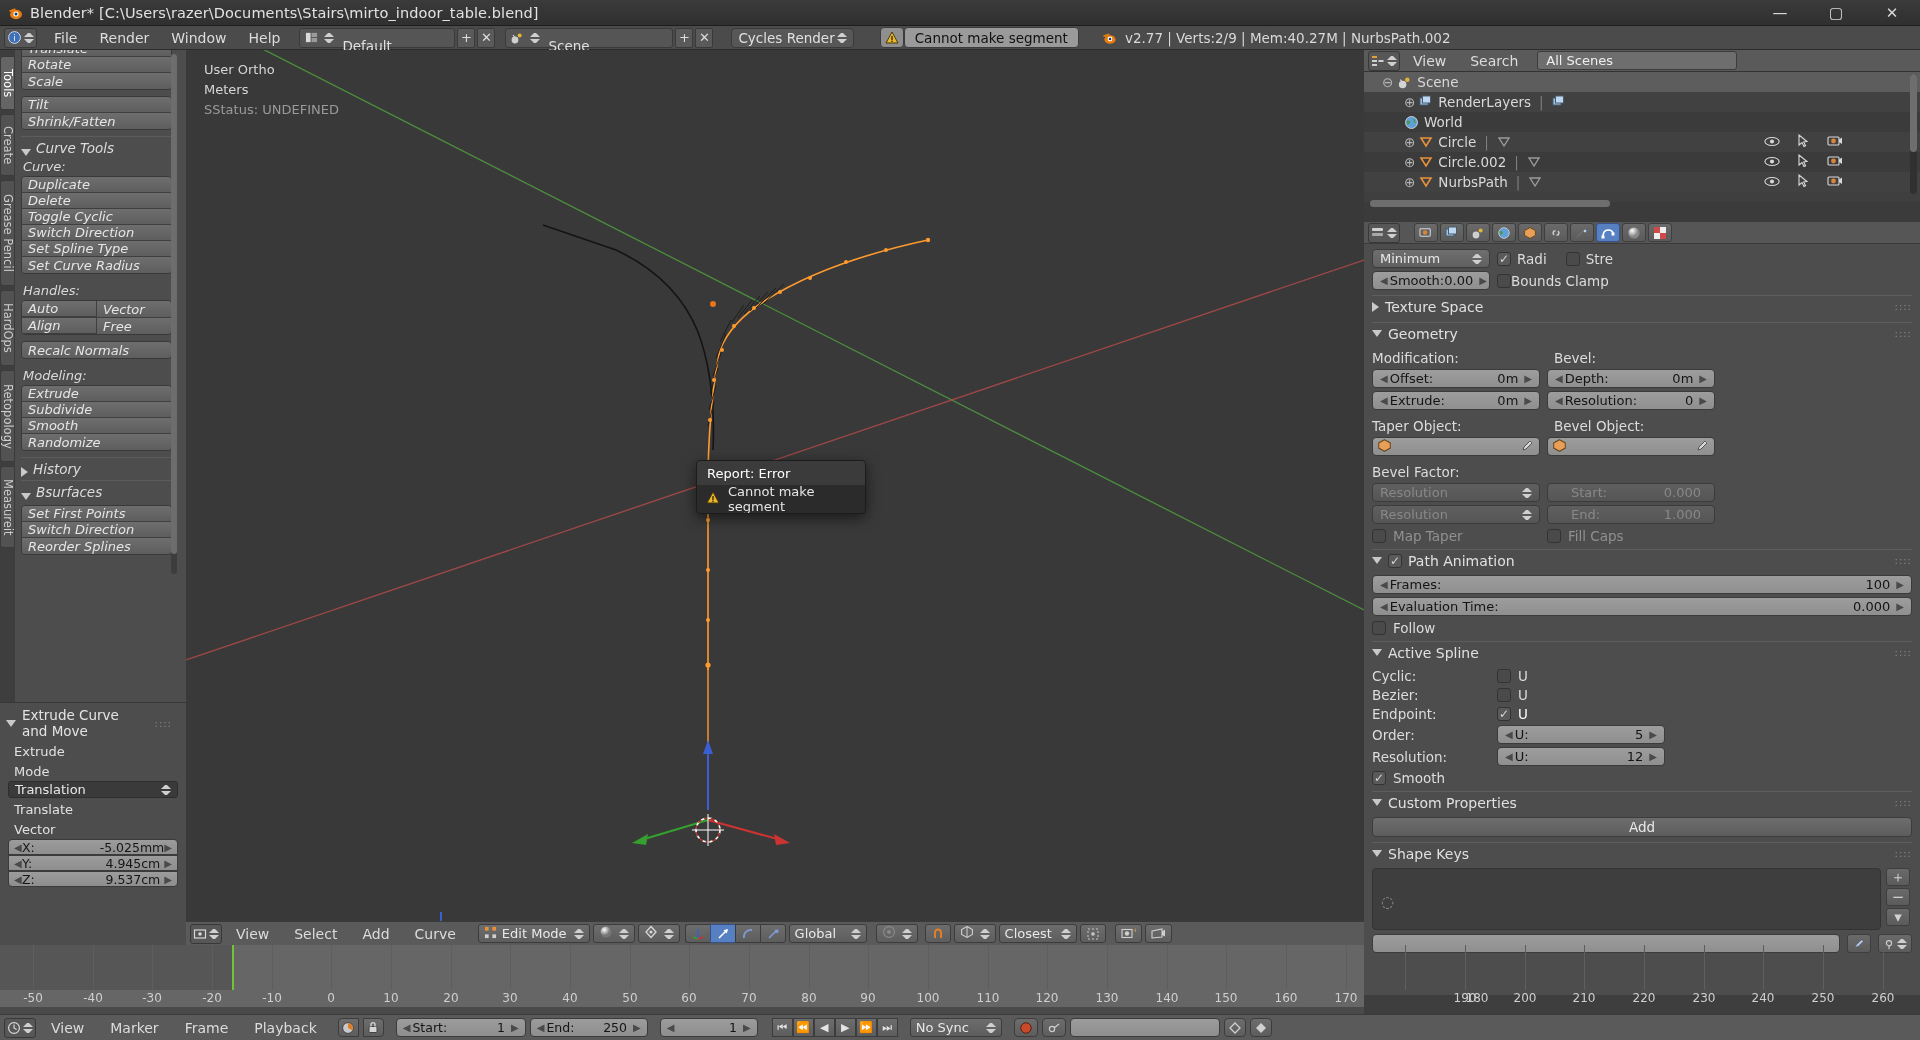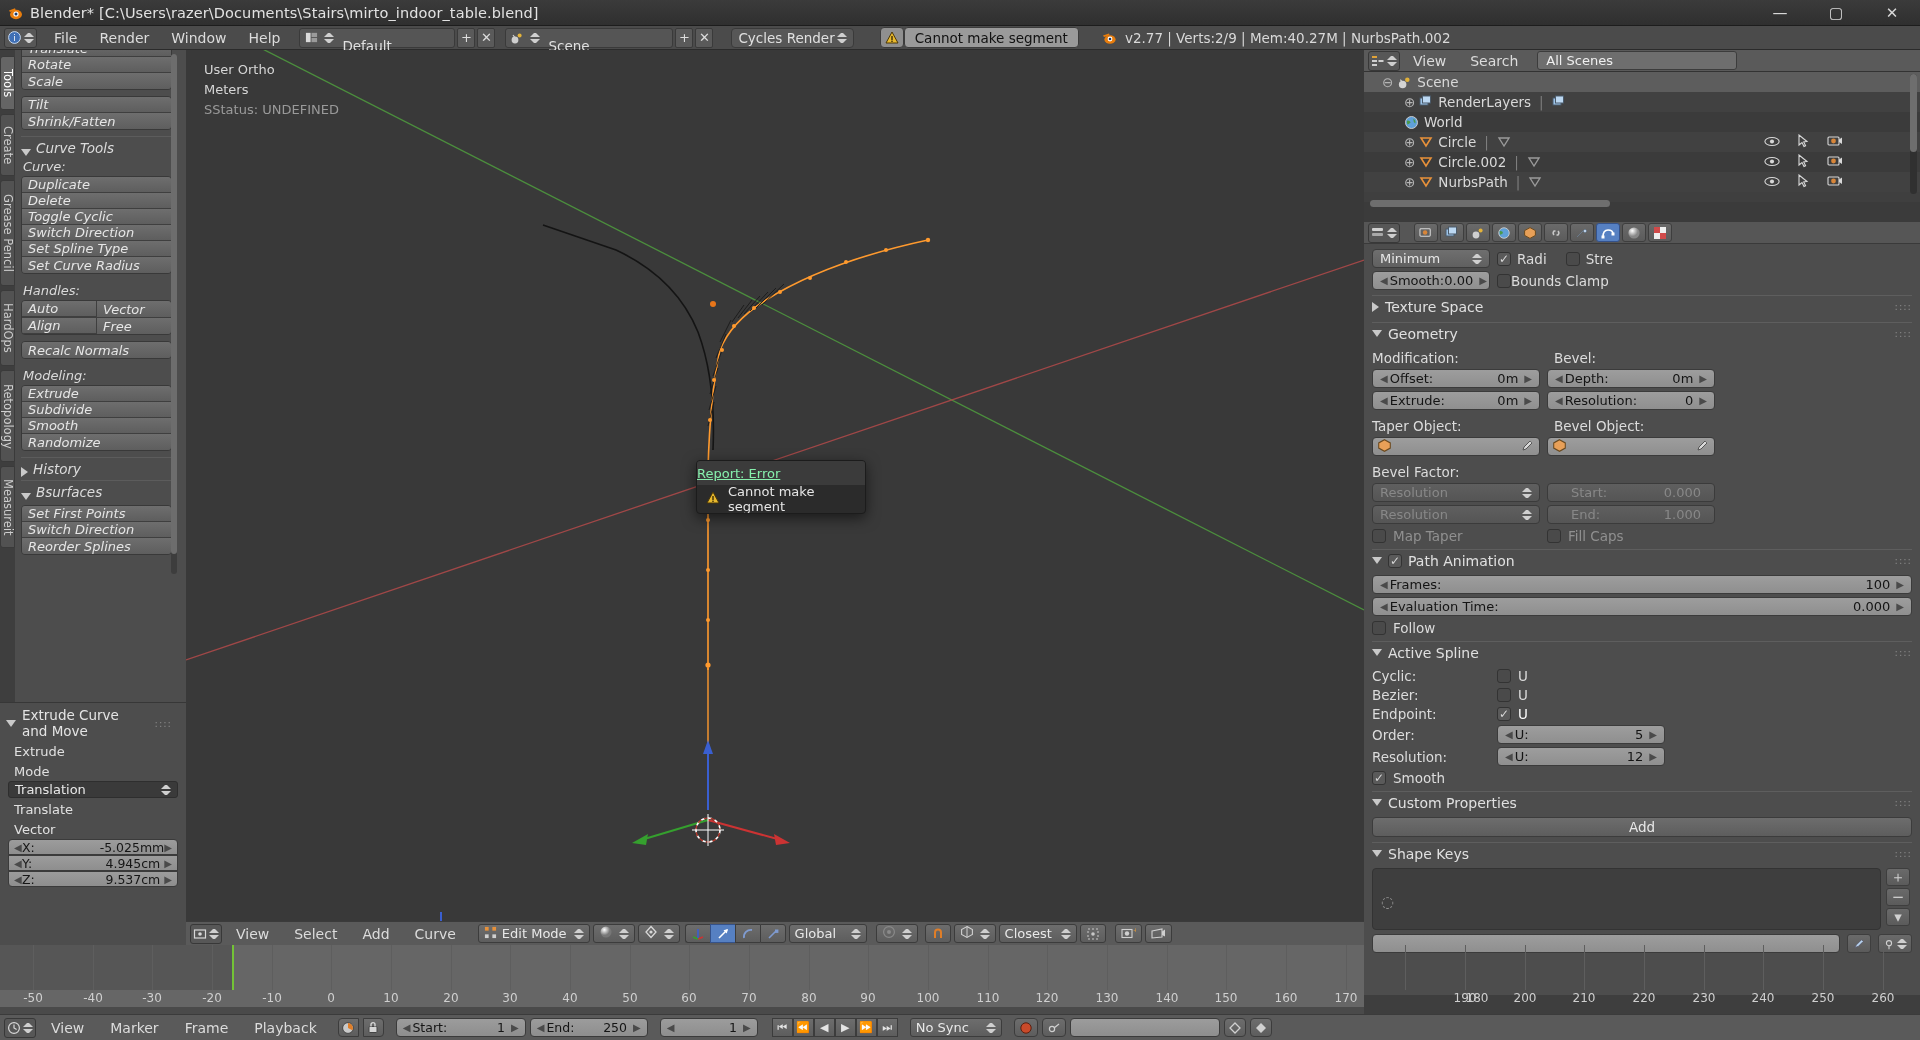--- a/index.html
+++ b/index.html
@@ -197,21 +197,21 @@
             padding:0 6px; font-size:12.5px; color:#151515;}
   .tbtn2 { width:21px;height:19px; background:linear-gradient(#6d6d6d,#5d5d5d);
            border:1px solid #3c3c3c; display:flex;align-items:center;justify-content:center;
            color:#e4e4e4; font-size:11px;}
 
   
   .reportpop { position:absolute; left:735px; top:450px; width:168px;
                background:#2b2b2b; border:1px solid #1c1c1c; border-radius:4px;
                box-shadow:0 4px 14px rgba(0,0,0,.55); overflow:hidden; }
   .reportpop .hd { height:24px; background:#3b3b3b; display:flex;align-items:center;
-                   font-size:13px; color:#86efac;text-decoration:underline;}
+                   padding-left:10px; font-size:13px; color:#ffffff;}
   .reportpop .bd { height:28px; display:flex;align-items:center; gap:8px; padding-left:9px;
                    font-size:13px; color:#e6e6e6;}
 </style>
 </head>
 <body>
 
 <div id="app">
 
   <div class="titlebar">
     <span class="tlogo">

